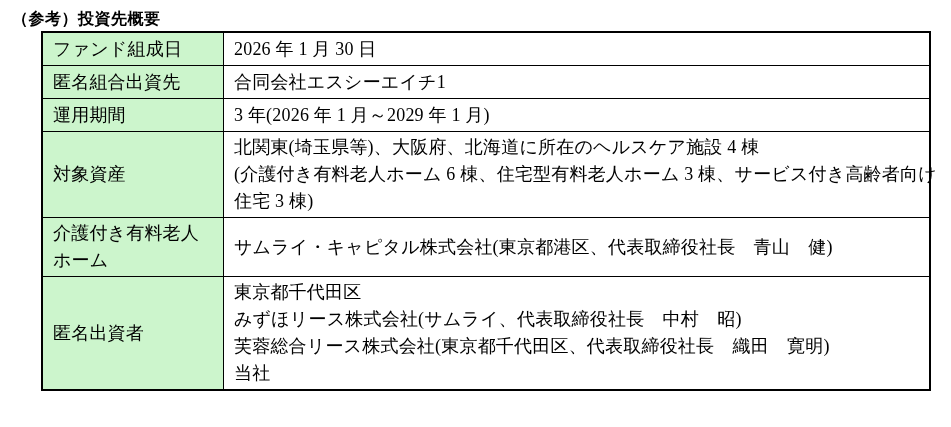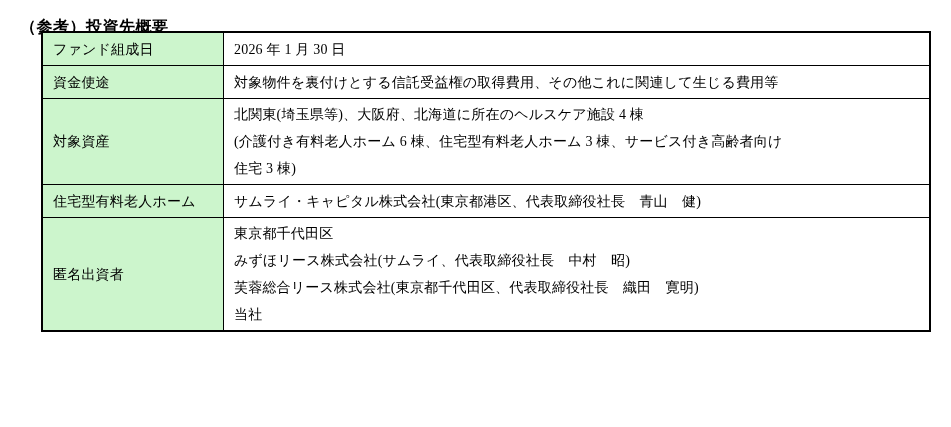--- a/index.html
+++ b/index.html
@@ -13,40 +13,40 @@
     height: 427px;
     background: #ffffff;
     overflow: hidden;
     font-family: "Liberation Serif", "DejaVu Serif", serif;
     color: #000000;
   }
   .doc-title {
     position: absolute;
     left: 8px;
     top: 5px;
-    margin: 12px;
+    margin: 4px;
     font-family: "Liberation Sans", "DejaVu Sans", sans-serif;
     font-size: 16px;
     font-weight: bold;
     letter-spacing: 0.5px;
     color: #000000;
   }
   table.fund-table {
     position: absolute;
     left: 41px;
     top: 31px;
     width: 890px;
     border-collapse: collapse;
     table-layout: fixed;
     border: 2px solid #000000;
   }
   table.fund-table th,
   table.fund-table td {
     border: 1px solid #000000;
-    font-size: 14px;
+    font-size: 18px;
     font-weight: normal;
     line-height: 27px;
     padding: 2px 10px;
     vertical-align: middle;
     text-align: left;
     letter-spacing: 0.2px;
     height: 28px; 
   }
   table.fund-table th {
     width: 160px; 
@@ -64,35 +64,41 @@
 
   <table class="fund-table">
     <tbody>
         <tr>
           <th>ファンド組成日</th>
           <td>
             <div class="value-line">2026 年 1 月 30 日</div>
           </td>
         </tr>
         <tr>
-          <th>資金使途</th>
+          <th>匿名組合出資先</th>
           <td>
-            <div class="value-line">対象物件を裏付けとする信託受益権の取得費用、その他これに関連して生じる費用等</div>
+            <div class="value-line">合同会社エスシーエイチ1</div>
+          </td>
+        </tr>
+        <tr>
+          <th>運用期間</th>
+          <td>
+            <div class="value-line">3 年(2026 年 1 月～2029 年 1 月)</div>
           </td>
         </tr>
         <tr>
           <th>対象資産</th>
           <td>
             <div class="value-line">北関東(埼玉県等)、大阪府、北海道に所在のヘルスケア施設 4 棟</div>
             <div class="value-line">(介護付き有料老人ホーム 6 棟、住宅型有料老人ホーム 3 棟、サービス付き高齢者向け</div>
             <div class="value-line">住宅 3 棟)</div>
           </td>
         </tr>
         <tr>
-          <th>住宅型有料老人ホーム</th>
+          <th>介護付き有料老人ホーム</th>
           <td>
             <div class="value-line">サムライ・キャピタル株式会社(東京都港区、代表取締役社長　青山　健)</div>
           </td>
         </tr>
         <tr>
           <th>匿名出資者</th>
           <td>
             <div class="value-line">東京都千代田区</div>
             <div class="value-line">みずほリース株式会社(サムライ、代表取締役社長　中村　昭)</div>
             <div class="value-line">芙蓉総合リース株式会社(東京都千代田区、代表取締役社長　織田　寛明)</div>

